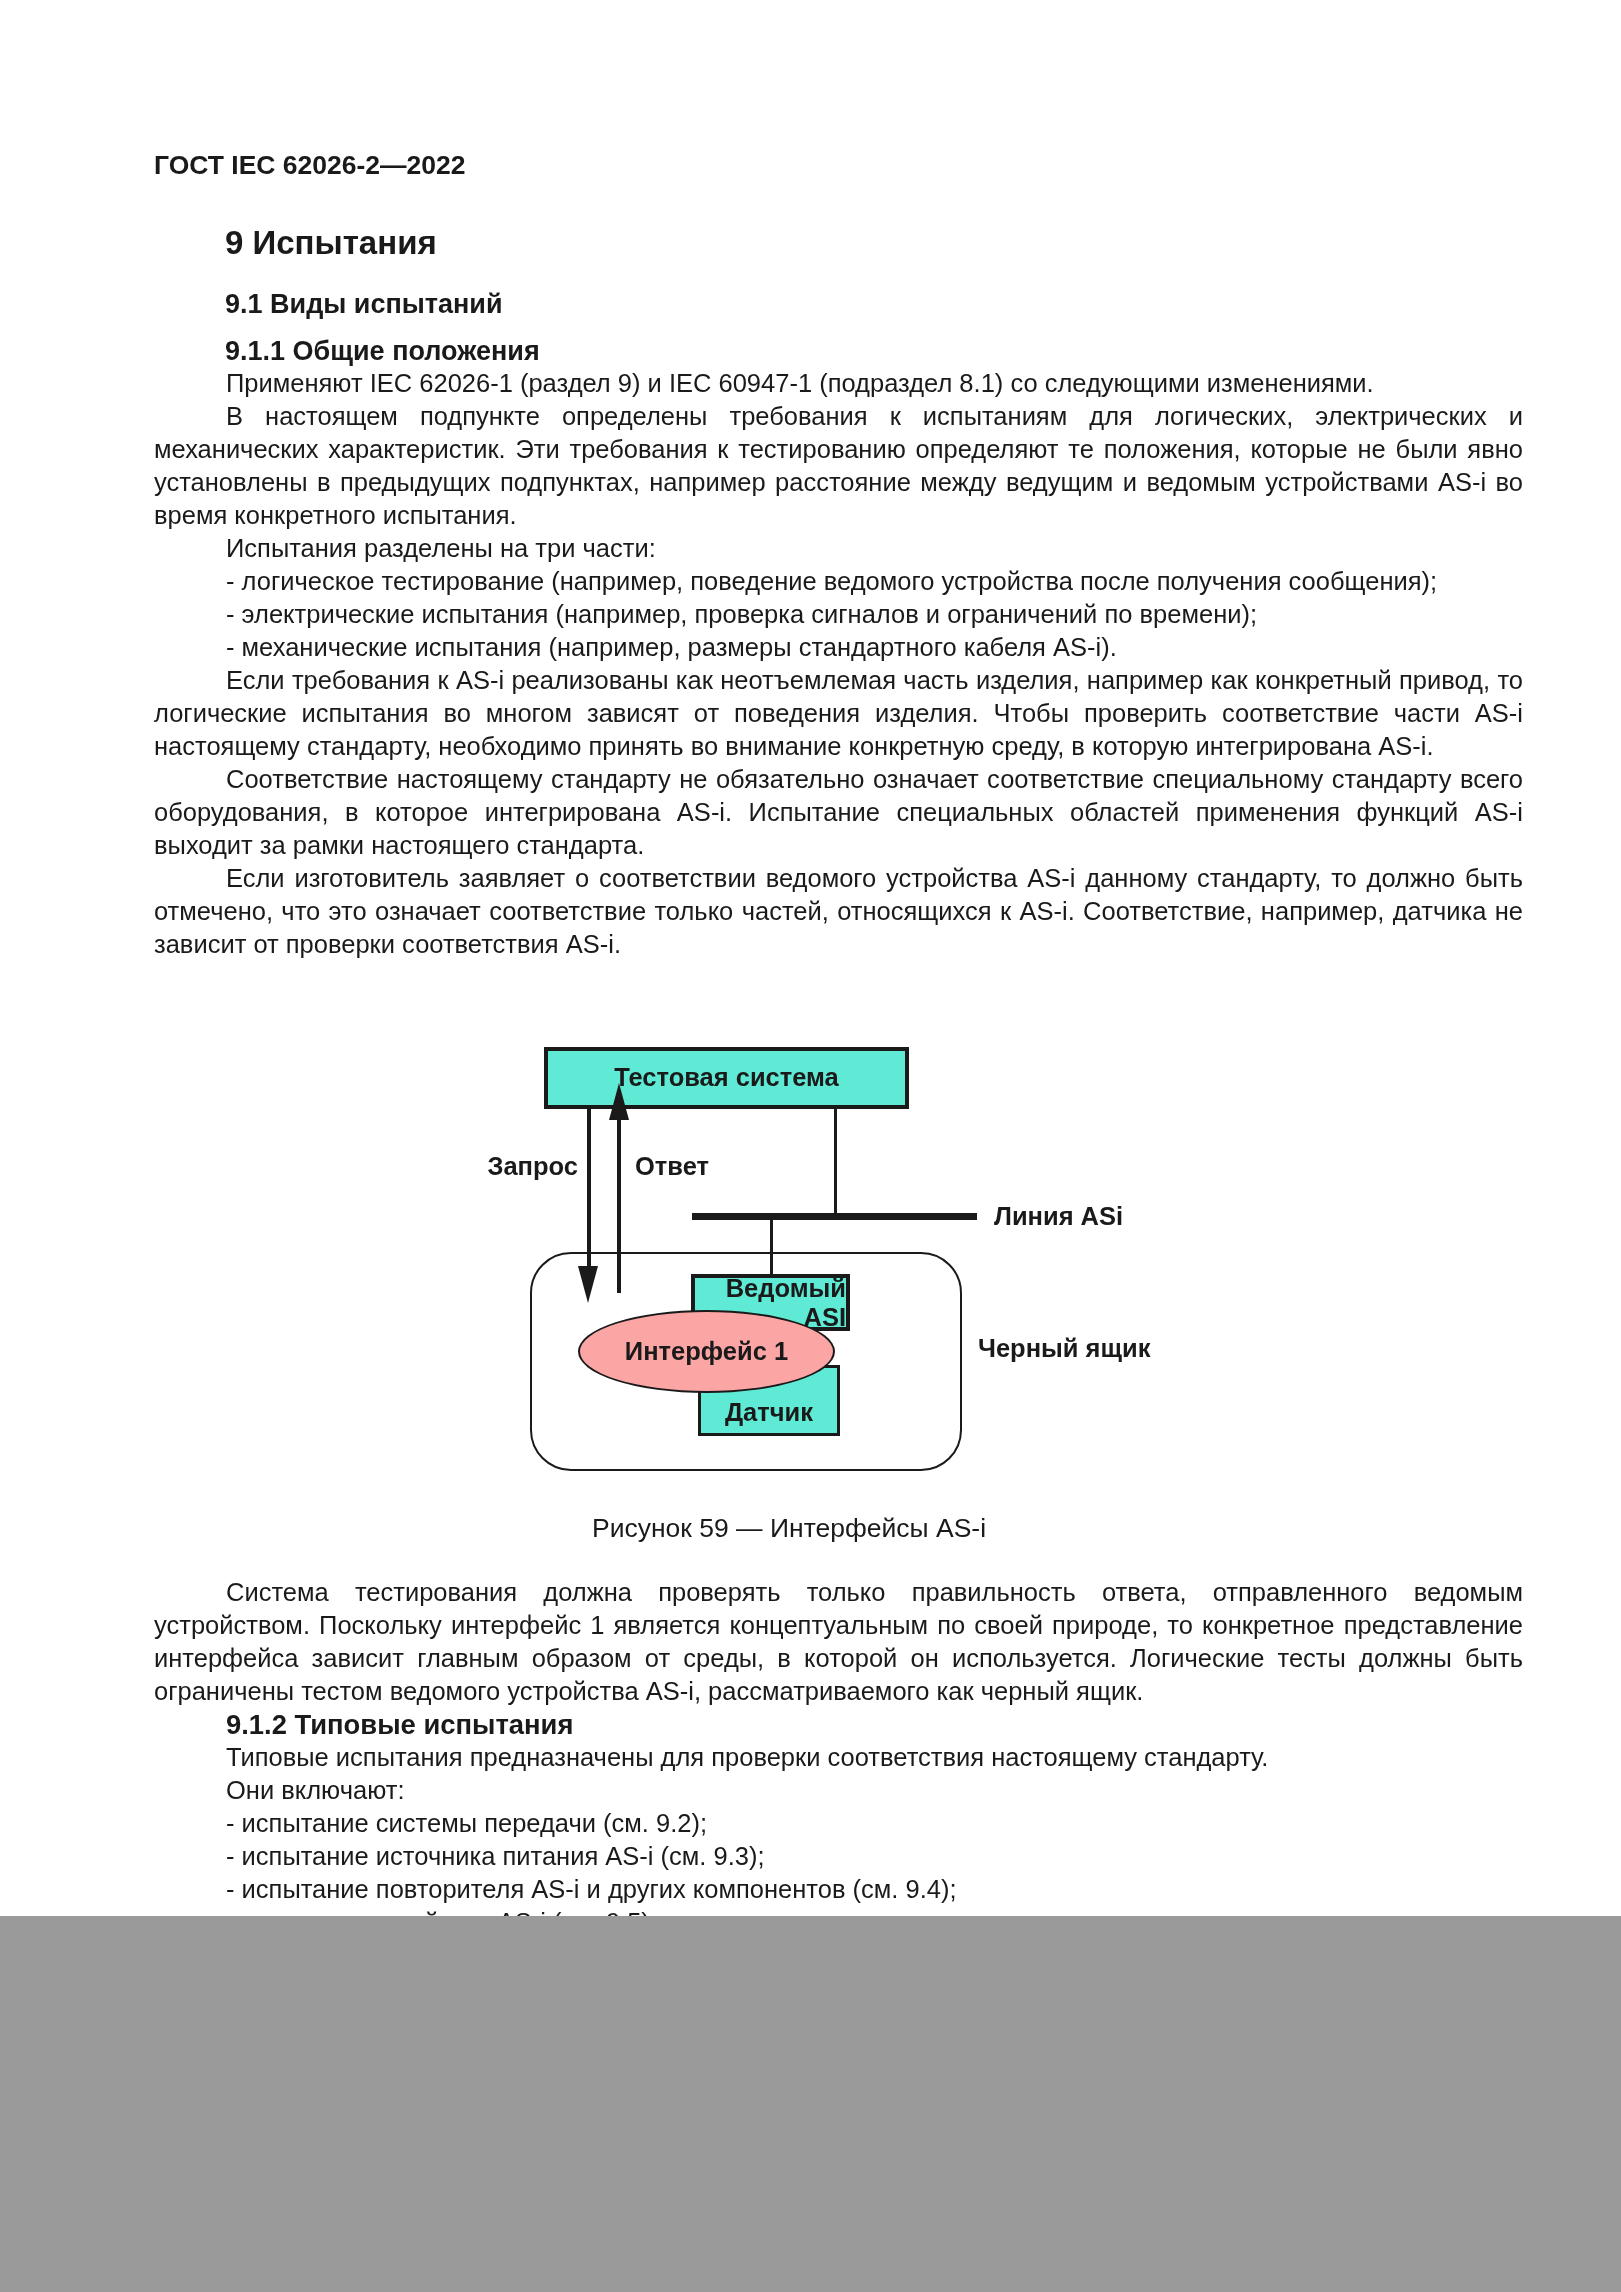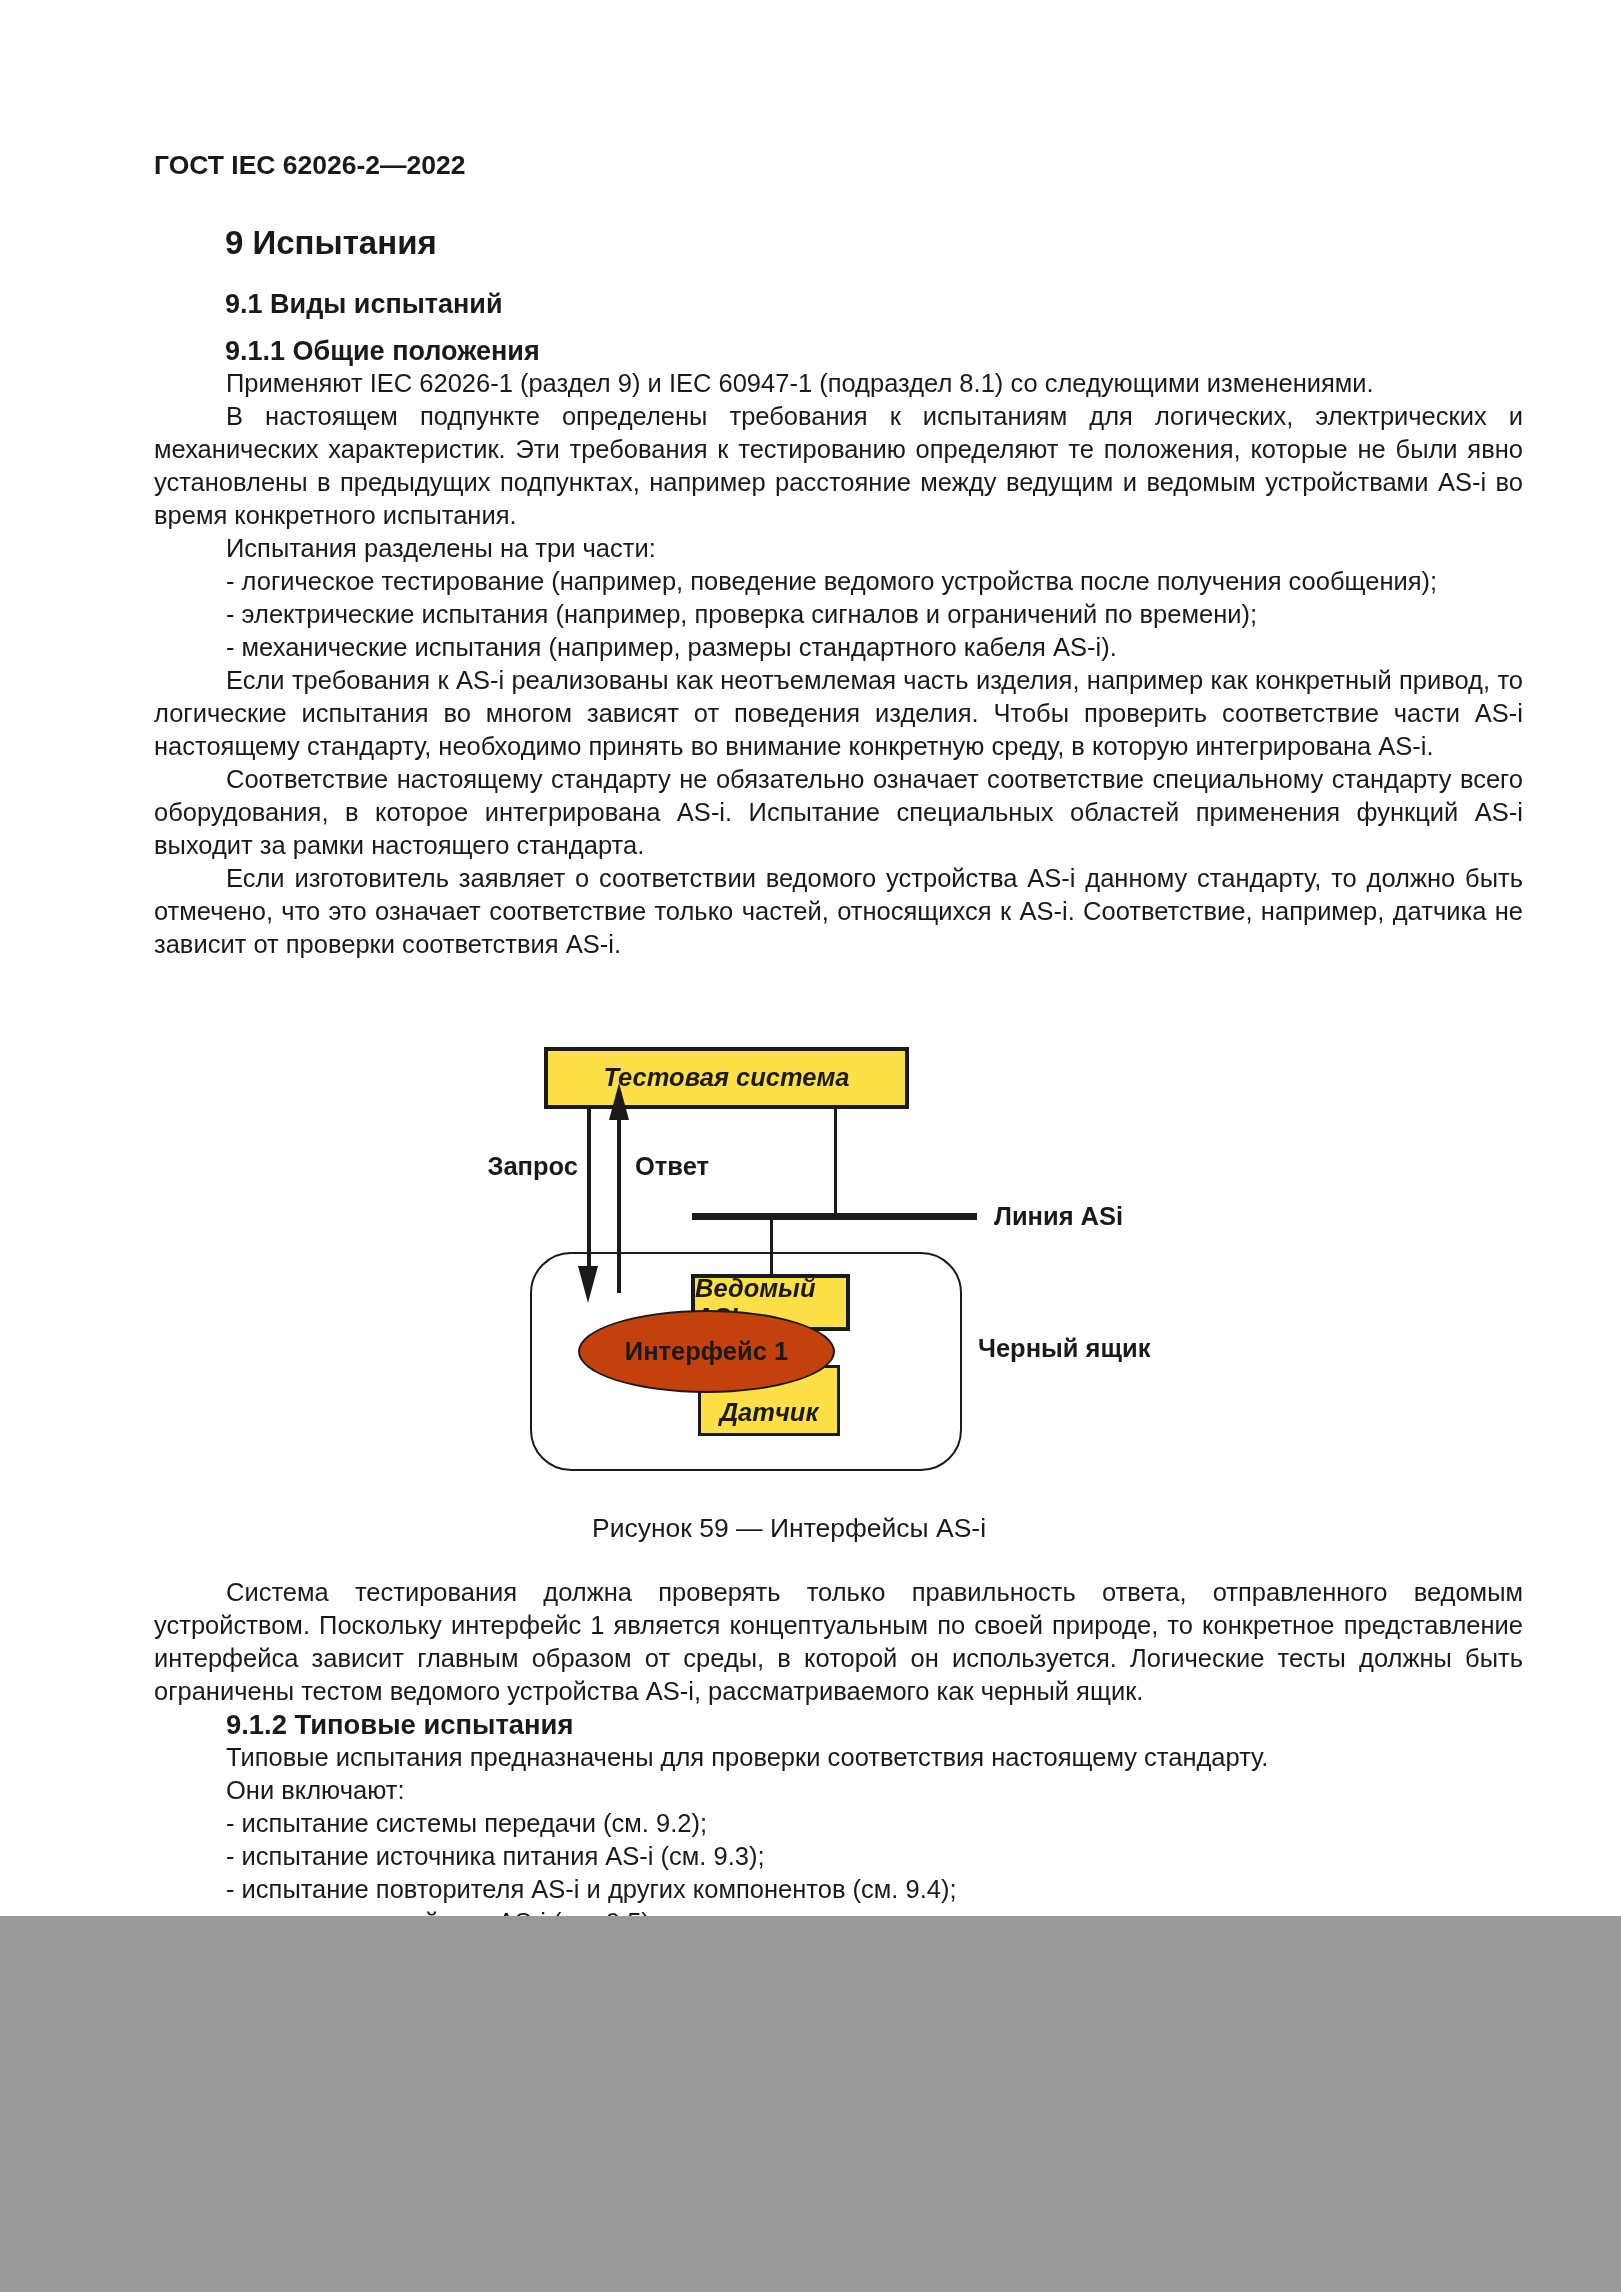--- a/index.html
+++ b/index.html
@@ -18,23 +18,23 @@
   .flow { position:absolute; left:154px; width:1369px; font-size:25.5px; line-height:33px; text-align:justify; }
   .flow-1 { top:367px; }
   .flow-2 { top:1576px; }
   .flow p { margin:0; text-indent:72px; }
   .flow p.subhead { font-weight:bold; font-size:27.4px; }
 
   
   .figure { position:absolute; left:0; top:1044px; width:1621px; height:534px; font-size:25.5px; }
   .fig-label { position:absolute; font-weight:bold; white-space:nowrap; }
   .rect-box {
-    position:absolute; box-sizing:border-box; background:#fde047;
+    position:absolute; box-sizing:border-box; background:#5eead4;
     display:flex; align-items:center; justify-content:center;
-    font-weight:bold; text-align:left;font-style:italic;
+    font-weight:bold; text-align:right;
   }
   .rect-box > span { position:relative; z-index:3; }
   .test-system { left:544px; top:2.9px; width:365px; height:62px; border:4.9px solid #1a1a1a; }
   .vline { position:absolute; background:#1a1a1a; }
   .req-line  { left:587px; top:65px; width:3.9px; height:159px; }
   .resp-line { left:617px; top:76px; width:3.9px; height:173px; }
   .arrow-down {
     position:absolute; left:578px; top:222px; width:0; height:0;
     border-left:10.8px solid transparent; border-right:10.8px solid transparent;
     border-top:37px solid #1a1a1a;
@@ -50,21 +50,21 @@
   .bus-bar  { position:absolute; left:692px; top:169px; width:285px; height:6.9px; background:#1a1a1a; }
   .lbl-asi-line { left:994px; top:158px; }
   .bus-drop { left:770px; top:175px; width:2.9px; height:59px; }
   .blackbox-rect {
     position:absolute; box-sizing:border-box; left:530px; top:208px; width:432px; height:219px;
     border:2.9px solid #1a1a1a; border-radius:41px; background:transparent;
   }
   .slave-box  { left:691px; top:230px; width:159px; height:57px; border:4.9px solid #1a1a1a; z-index:1; }
   .ellipse {
     position:absolute; box-sizing:border-box; left:578px; top:266px; width:257px; height:83px;
-    border:2.9px solid #1a1a1a; border-radius:50%; background:#c2410c; z-index:2;
+    border:2.9px solid #1a1a1a; border-radius:50%; background:#fca5a5; z-index:2;
     display:flex; align-items:center; justify-content:center; font-weight:bold;
   }
   .sensor-box {
     left:698px; top:321px; width:142px; height:71px; border:3.9px solid #1a1a1a; z-index:1;
     align-items:flex-end; padding-bottom:5.9px;
   }
   .lbl-blackbox { left:978px; top:290px; }
   .fig-caption { position:absolute; left:0; top:469px; width:1578px; text-align:center; font-size:26.5px; font-weight:normal; }
 
   .page-number { position:absolute; left:154px; top:1990px; font-size:34px; }

